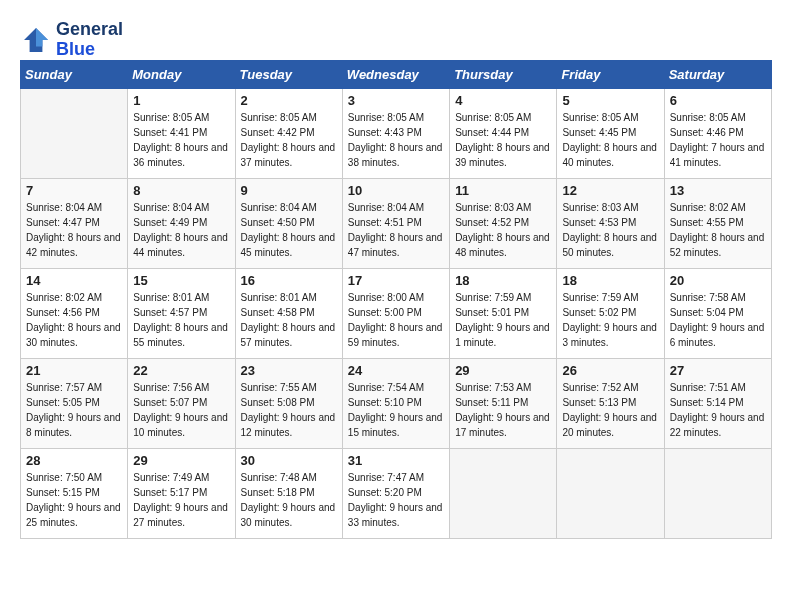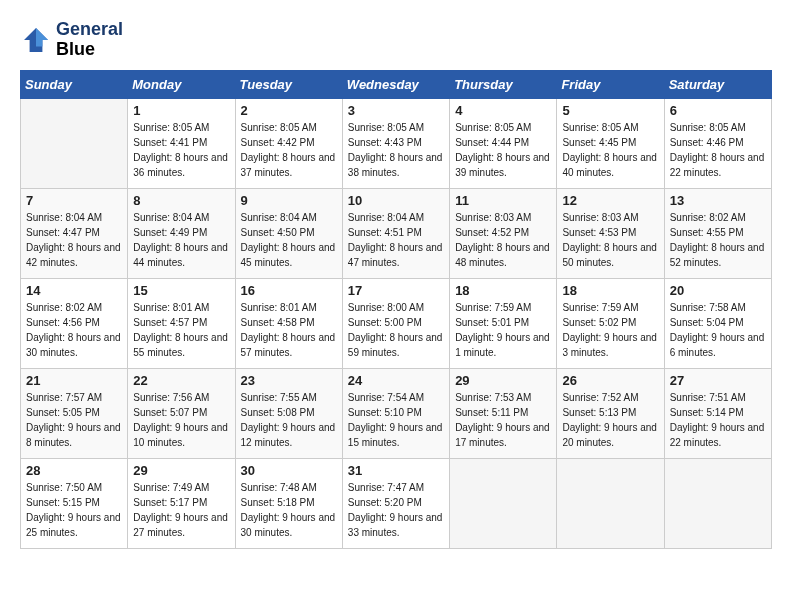--- a/index.html
+++ b/index.html
@@ -7,35 +7,34 @@
       font-family: Arial, sans-serif;
       background: #fff;
       width: 792px;
       min-height: 612px;
       padding: 20px;
     }
     .header {
       display: flex;
       justify-content: space-between;
       align-items: flex-start;
-      margin-bottom: 10px;
     }
     .logo {
       display: flex;
       align-items: center;
       gap: 4px;
     }
     .logo-text {
       font-size: 18px;
       font-weight: bold;
       color: #1a3a6b;
       line-height: 1.1;
     }
     .logo-text span {
-      color: #000000;
+      color: #1d4ed8;
     }
     .logo-icon {
       width: 32px;
       height: 32px;
     }
     .title-block {
       text-align: right;
     }
     .month-title {
       font-size: 32px;
@@ -161,21 +160,21 @@
             <span>Sunrise: 8:05 AM</span><br>
             <span>Sunset: 4:45 PM</span><br>
             <span>Daylight: 8 hours and 40 minutes.</span>
           </div>
         </td>
         <td>
           <span class="day-num">6</span>
           <div class="day-info">
             <span>Sunrise: 8:05 AM</span><br>
             <span>Sunset: 4:46 PM</span><br>
-            <span>Daylight: 8 hours and 22 minutes.</span>
+            <span>Daylight: 7 hours and 41 minutes.</span>
           </div>
         </td>
       </tr>
       <tr>
         <td>
           <span class="day-num">7</span>
           <div class="day-info">
             <span>Sunrise: 8:04 AM</span><br>
             <span>Sunset: 4:47 PM</span><br>
             <span>Daylight: 8 hours and 42 minutes.</span>

